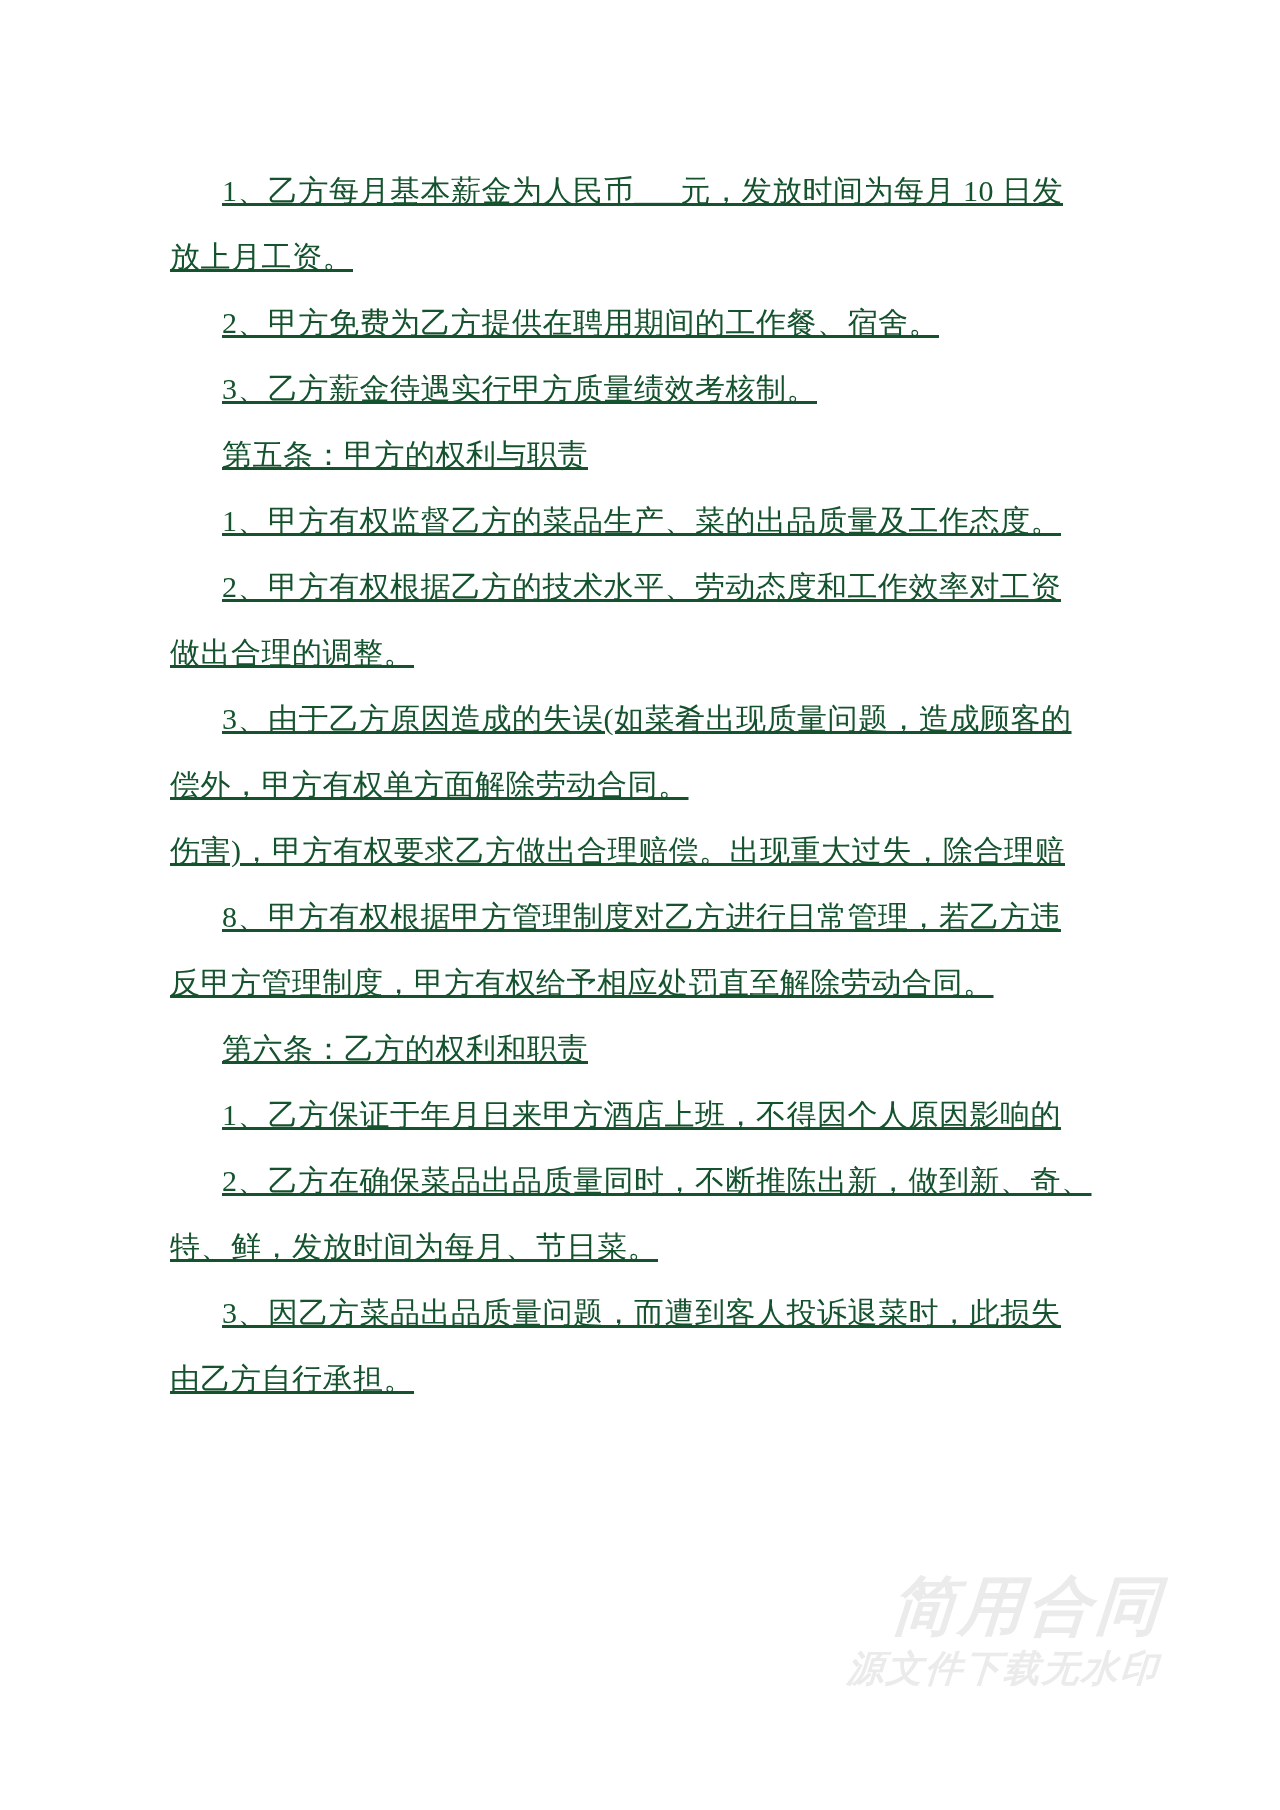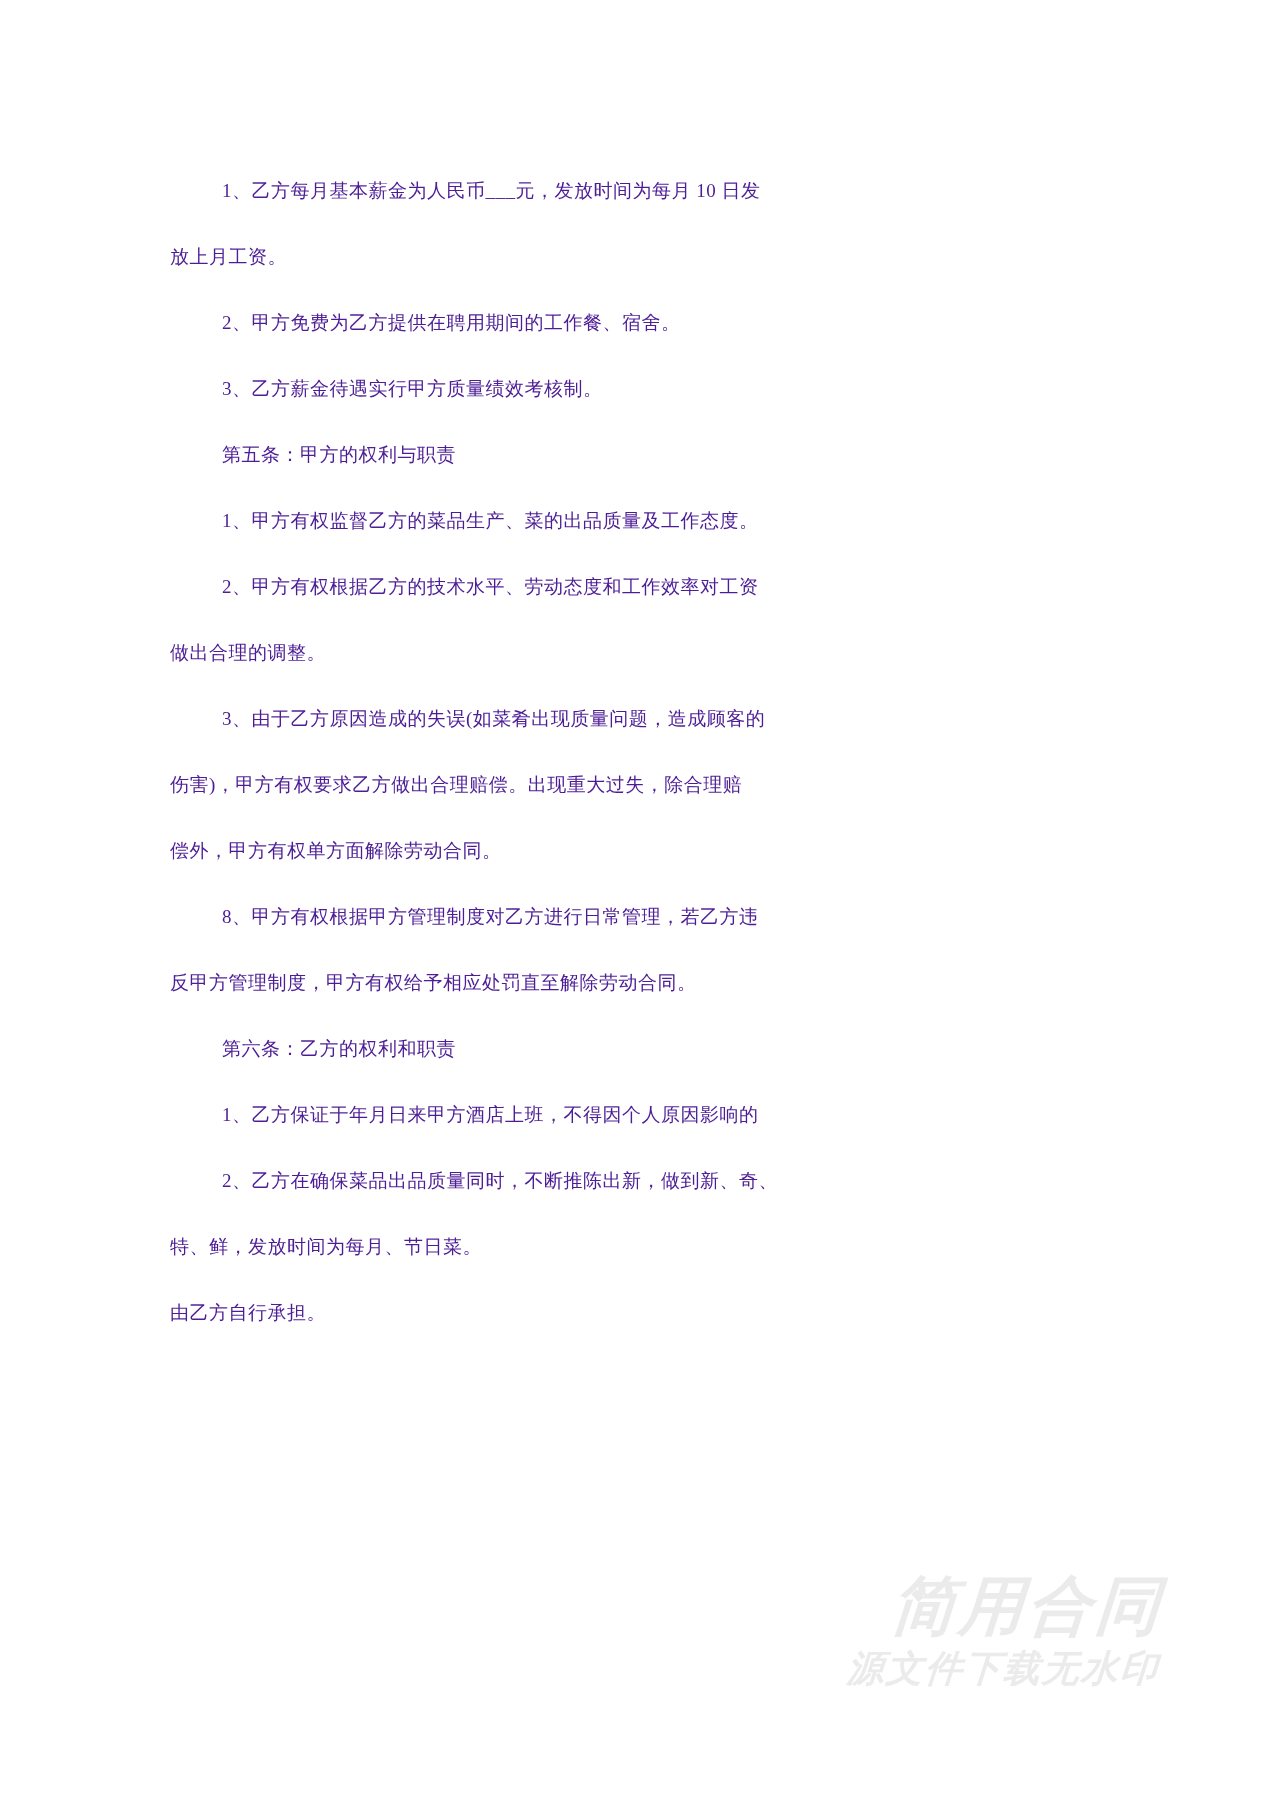--- a/index.html
+++ b/index.html
@@ -9,24 +9,25 @@
     height: 1810px;
     background: #ffffff;
     overflow: hidden;
     font-family: "Liberation Serif", serif;
   }
   .doc-body {
     position: absolute;
     left: 170px;
     top: 158px;
     width: 780px;
-    color: #4c1d95;
-    font-size: 19px;
+    color: #14532d;
+    font-size: 30px;
     line-height: 66px;
     letter-spacing: 0.5px;
+    text-decoration: underline;
   }
   .line {
     white-space: nowrap;
     height: 66px;
   }
   .line.indent {
     padding-left: 52px;
   }
   .watermark {
     position: absolute;
@@ -57,27 +58,28 @@
   <div class="doc-body" id="doc-body">
       <div class="line indent">1、乙方每月基本薪金为人民币___元，发放时间为每月 10 日发</div>
       <div class="line">放上月工资。</div>
       <div class="line indent">2、甲方免费为乙方提供在聘用期间的工作餐、宿舍。</div>
       <div class="line indent">3、乙方薪金待遇实行甲方质量绩效考核制。</div>
       <div class="line indent">第五条：甲方的权利与职责</div>
       <div class="line indent">1、甲方有权监督乙方的菜品生产、菜的出品质量及工作态度。</div>
       <div class="line indent">2、甲方有权根据乙方的技术水平、劳动态度和工作效率对工资</div>
       <div class="line">做出合理的调整。</div>
       <div class="line indent">3、由于乙方原因造成的失误(如菜肴出现质量问题，造成顾客的</div>
+      <div class="line">偿外，甲方有权单方面解除劳动合同。</div>
       <div class="line">伤害)，甲方有权要求乙方做出合理赔偿。出现重大过失，除合理赔</div>
-      <div class="line">偿外，甲方有权单方面解除劳动合同。</div>
       <div class="line indent">8、甲方有权根据甲方管理制度对乙方进行日常管理，若乙方违</div>
       <div class="line">反甲方管理制度，甲方有权给予相应处罚直至解除劳动合同。</div>
       <div class="line indent">第六条：乙方的权利和职责</div>
       <div class="line indent">1、乙方保证于年月日来甲方酒店上班，不得因个人原因影响的</div>
       <div class="line indent">2、乙方在确保菜品出品质量同时，不断推陈出新，做到新、奇、</div>
       <div class="line">特、鲜，发放时间为每月、节日菜。</div>
+      <div class="line indent">3、因乙方菜品出品质量问题，而遭到客人投诉退菜时，此损失</div>
       <div class="line">由乙方自行承担。</div>
     </div>
   <div class="watermark" id="watermark" style="color: rgb(235, 235, 235);">
     <div class="wm-title">简用合同</div>
     <div class="wm-sub">源文件下载无水印</div>
   </div>
 </div>
 
 </body></html>

